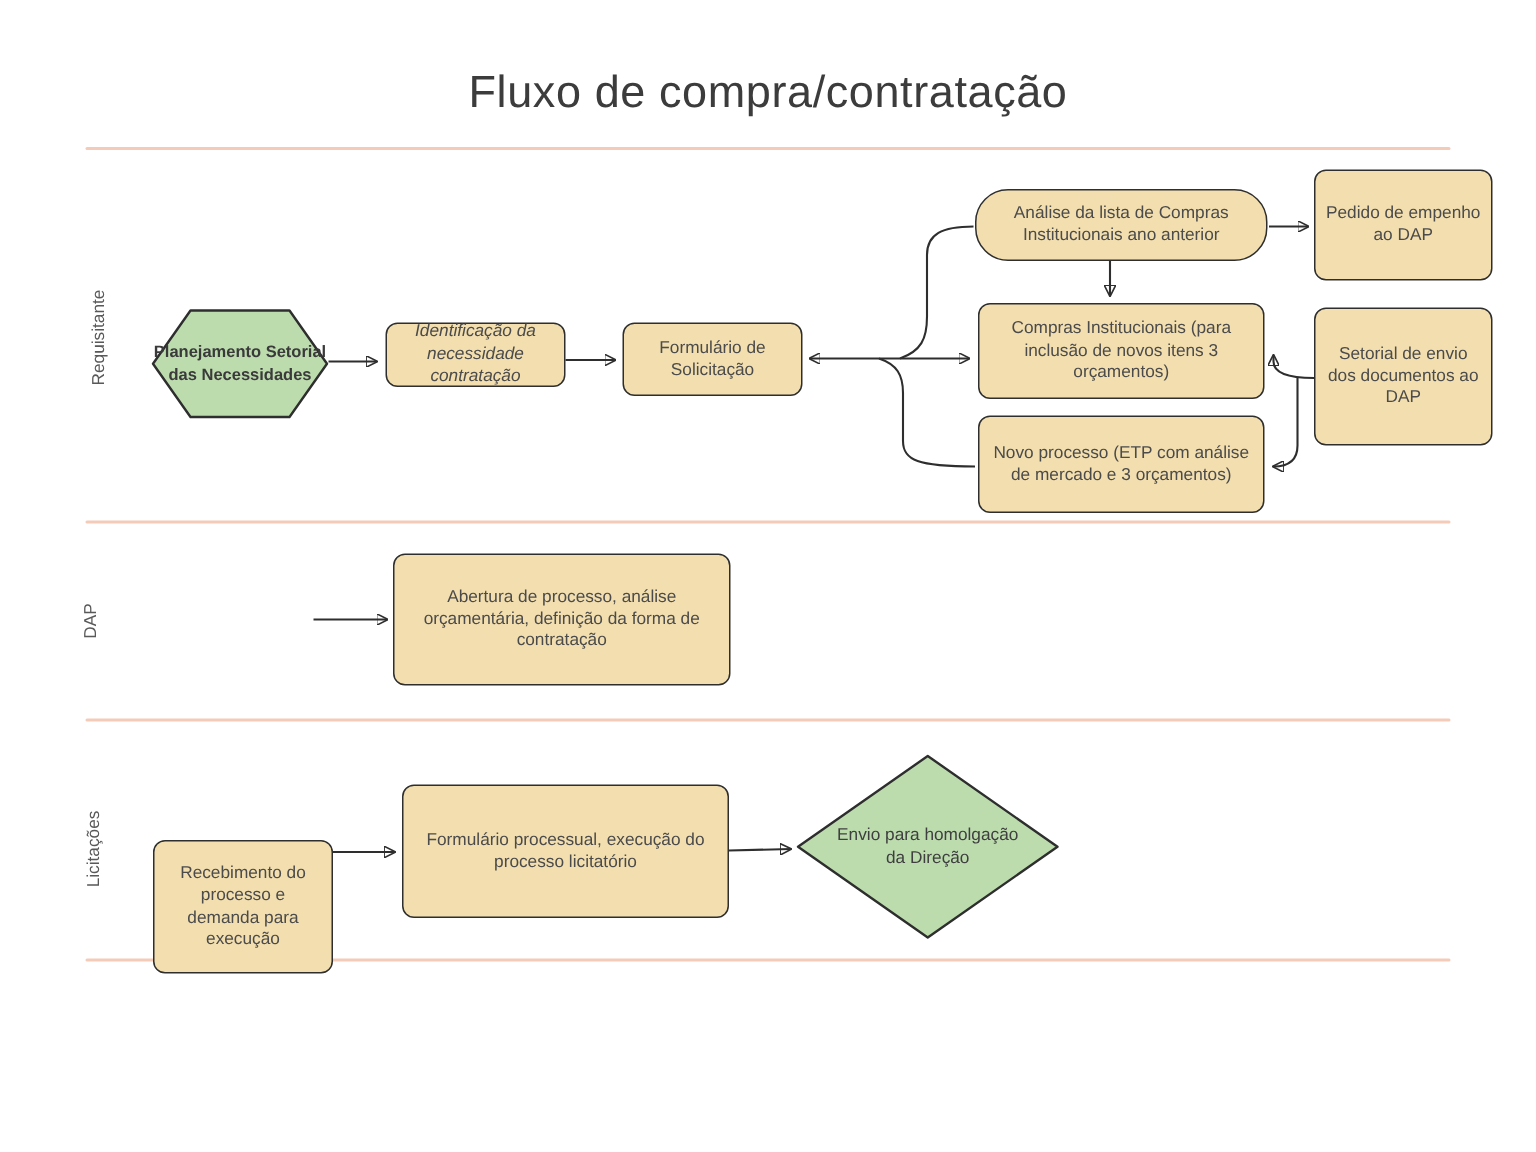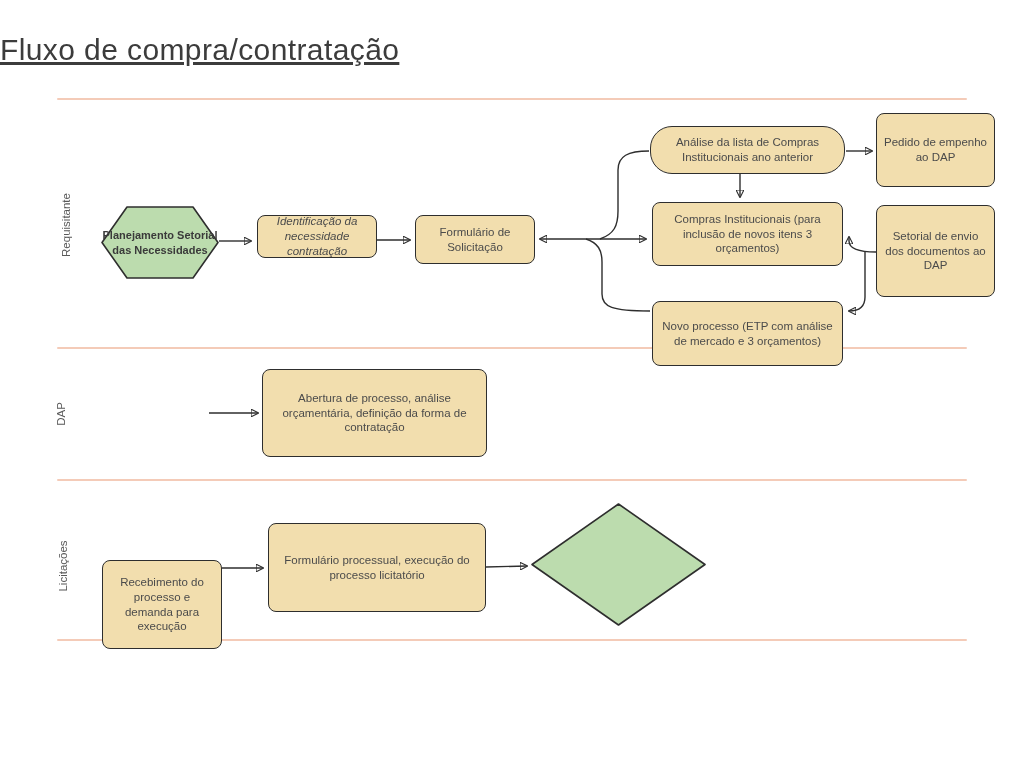--- a/index.html
+++ b/index.html
@@ -1,20 +1,20 @@
 <!DOCTYPE html>
 <html><head>
 <meta charset="utf-8">
 <style>
   html,body{margin:0;padding:0;background:#ffffff;}
   body{width:1024px;height:768px;overflow:hidden;font-family:"Liberation Sans",sans-serif;position:relative;}
   .canvas{position:absolute;inset:0;}
 
-  .title{position:absolute;top:33px;left:0;right:0;
-         font-size:30px;font-weight:500;letter-spacing:.4px;color:#3c3c3c;margin:0;text-decoration:underline;}
+  .title{position:absolute;top:33px;left:0;right:0;text-align:center;
+         font-size:30px;font-weight:500;letter-spacing:.4px;color:#3c3c3c;margin:12px;}
 
   .divider{position:absolute;left:57px;width:910px;height:2px;background:#f4cbb8;border-radius:1px;}
   .d1{top:98px;} .d2{top:347px;} .d3{top:479px;} .d4{top:639px;}
 
   .lane-label{position:absolute;white-space:nowrap;font-size:11.5px;color:#595959;
               transform:translate(-50%,-50%) rotate(-90deg);}
   .ll-req{left:66px;top:225px;} .ll-dap{left:61px;top:414px;} .ll-lic{left:63px;top:566px;}
 
   .node{position:absolute;display:flex;align-items:center;justify-content:center;
         text-align:center;font-size:11.5px;line-height:1.3;color:#4b4b4b;box-sizing:border-box;}
@@ -24,21 +24,21 @@
   .shapenode .nlabel{position:relative;z-index:1;}
   .hex .nlabel{font-weight:bold;font-size:11px;color:#3a3a3a;}
   .dia .nlabel{color:#3f3f3f;}
 
   
   #n-planejamento{left:100px;top:205px;width:120px;height:75px;}
   #n-identificacao{left:257px;top:215px;width:120px;height:43px;font-style:italic;}
   #n-formulario{left:415px;top:215px;width:120px;height:49px;}
   #n-analise{left:650px;top:126px;width:195px;height:48px;border-radius:22px;}
   #n-compras{left:652px;top:202px;width:191px;height:64px;}
-  #n-novo{left:652px;top:277px;width:191px;height:65px;margin-top:24px;}
+  #n-novo{left:652px;top:277px;width:191px;height:65px;}
   #n-pedido{left:876px;top:113px;width:119px;height:74px;}
   #n-memorando{left:876px;top:205px;width:119px;height:92px;}
   #n-receb-memo{left:90px;top:378px;width:119px;height:70px;}
   #n-abertura{left:262px;top:369px;width:225px;height:88px;}
   #n-receb-proc{left:102px;top:524px;width:120px;height:89px;margin-top:36px;}
   #n-instrucao{left:268px;top:523px;width:218px;height:89px;}
   #n-envio{left:530px;top:502px;width:177px;height:125px;padding:0 28px;}
 
   .connectors{position:absolute;left:0;top:0;width:1024px;height:768px;pointer-events:none;}
   .connectors path{stroke:#2e2e2e;stroke-width:1.4;fill:none;}
@@ -124,15 +124,16 @@
   </div>
 
   <div class="node pbox" id="n-instrucao">
     <span class="nlabel">Formulário processual, execução do processo licitatório</span>
   </div>
 
   <div class="node shapenode dia" id="n-envio">
     <svg class="shape" viewBox="0 0 177 125" preserveAspectRatio="none">
       <polygon points="2,62.5 88.5,2 175,62.5 88.5,123" fill="#bcdcae" stroke="#2e2e2e" stroke-width="1.6" stroke-linejoin="round"></polygon>
     </svg>
+    <span class="nlabel">Envio para homolgação da Direção</span>
   </div>
 
 </div>
 
 </body></html>

